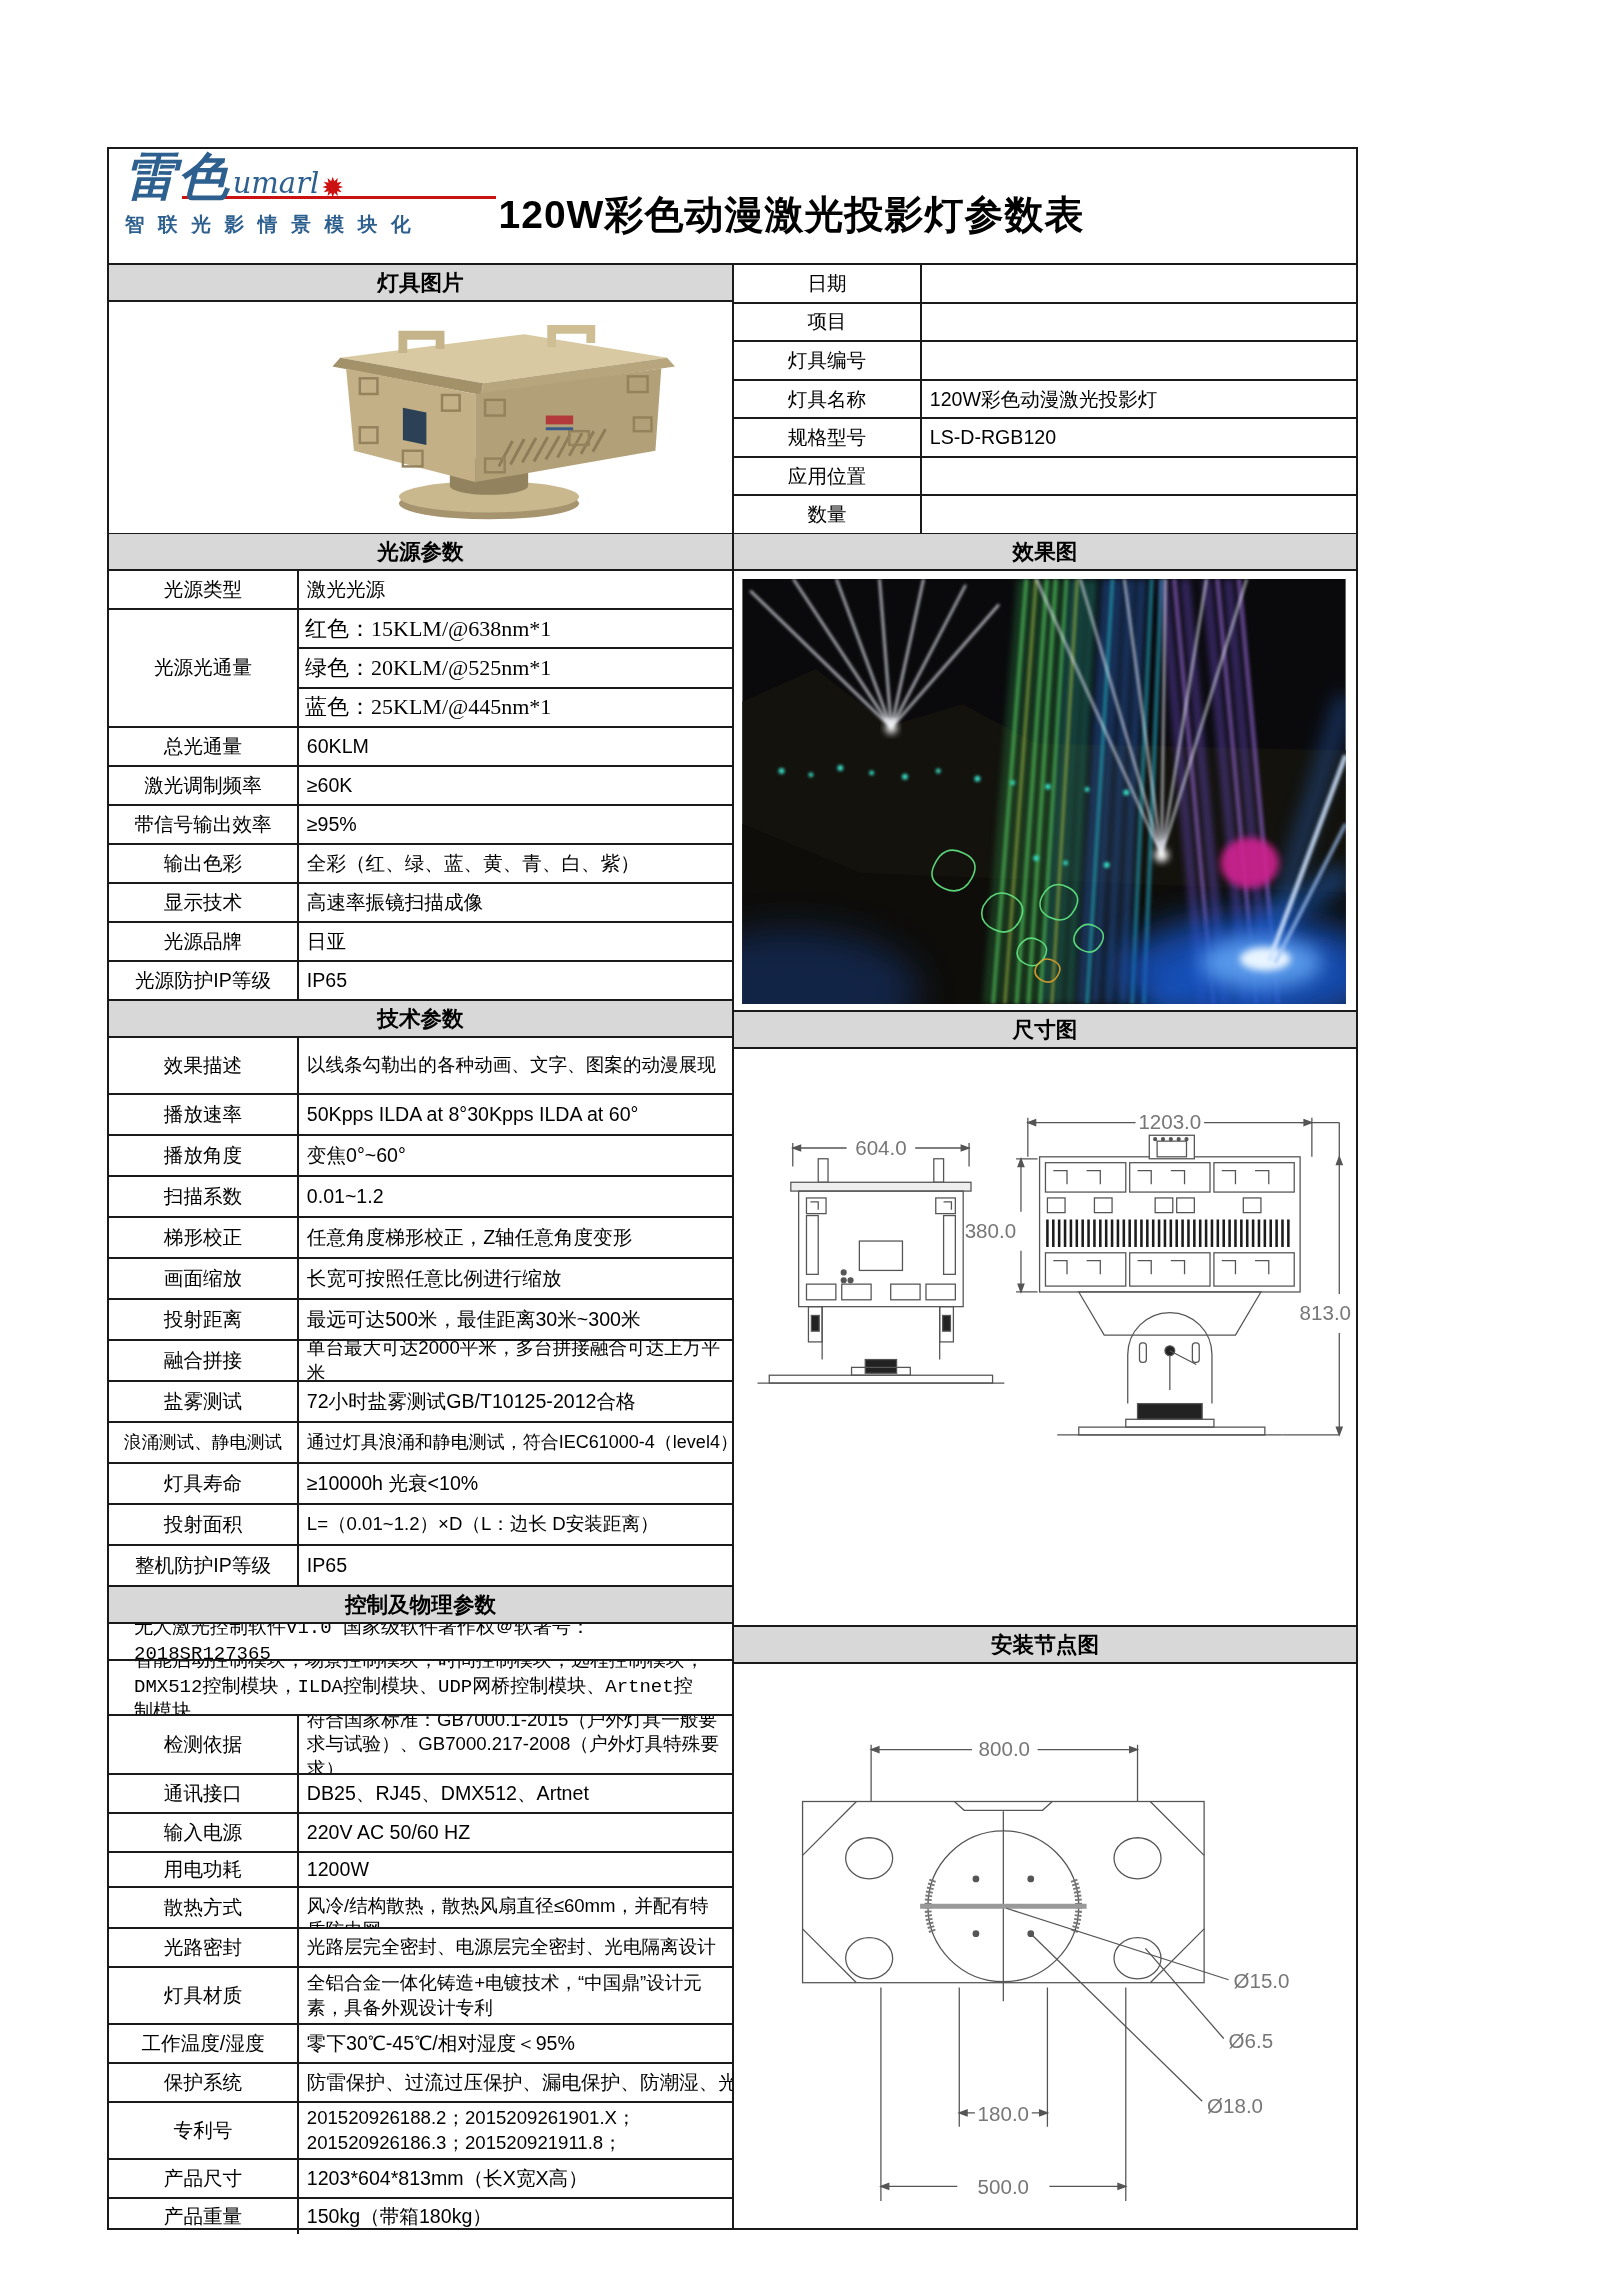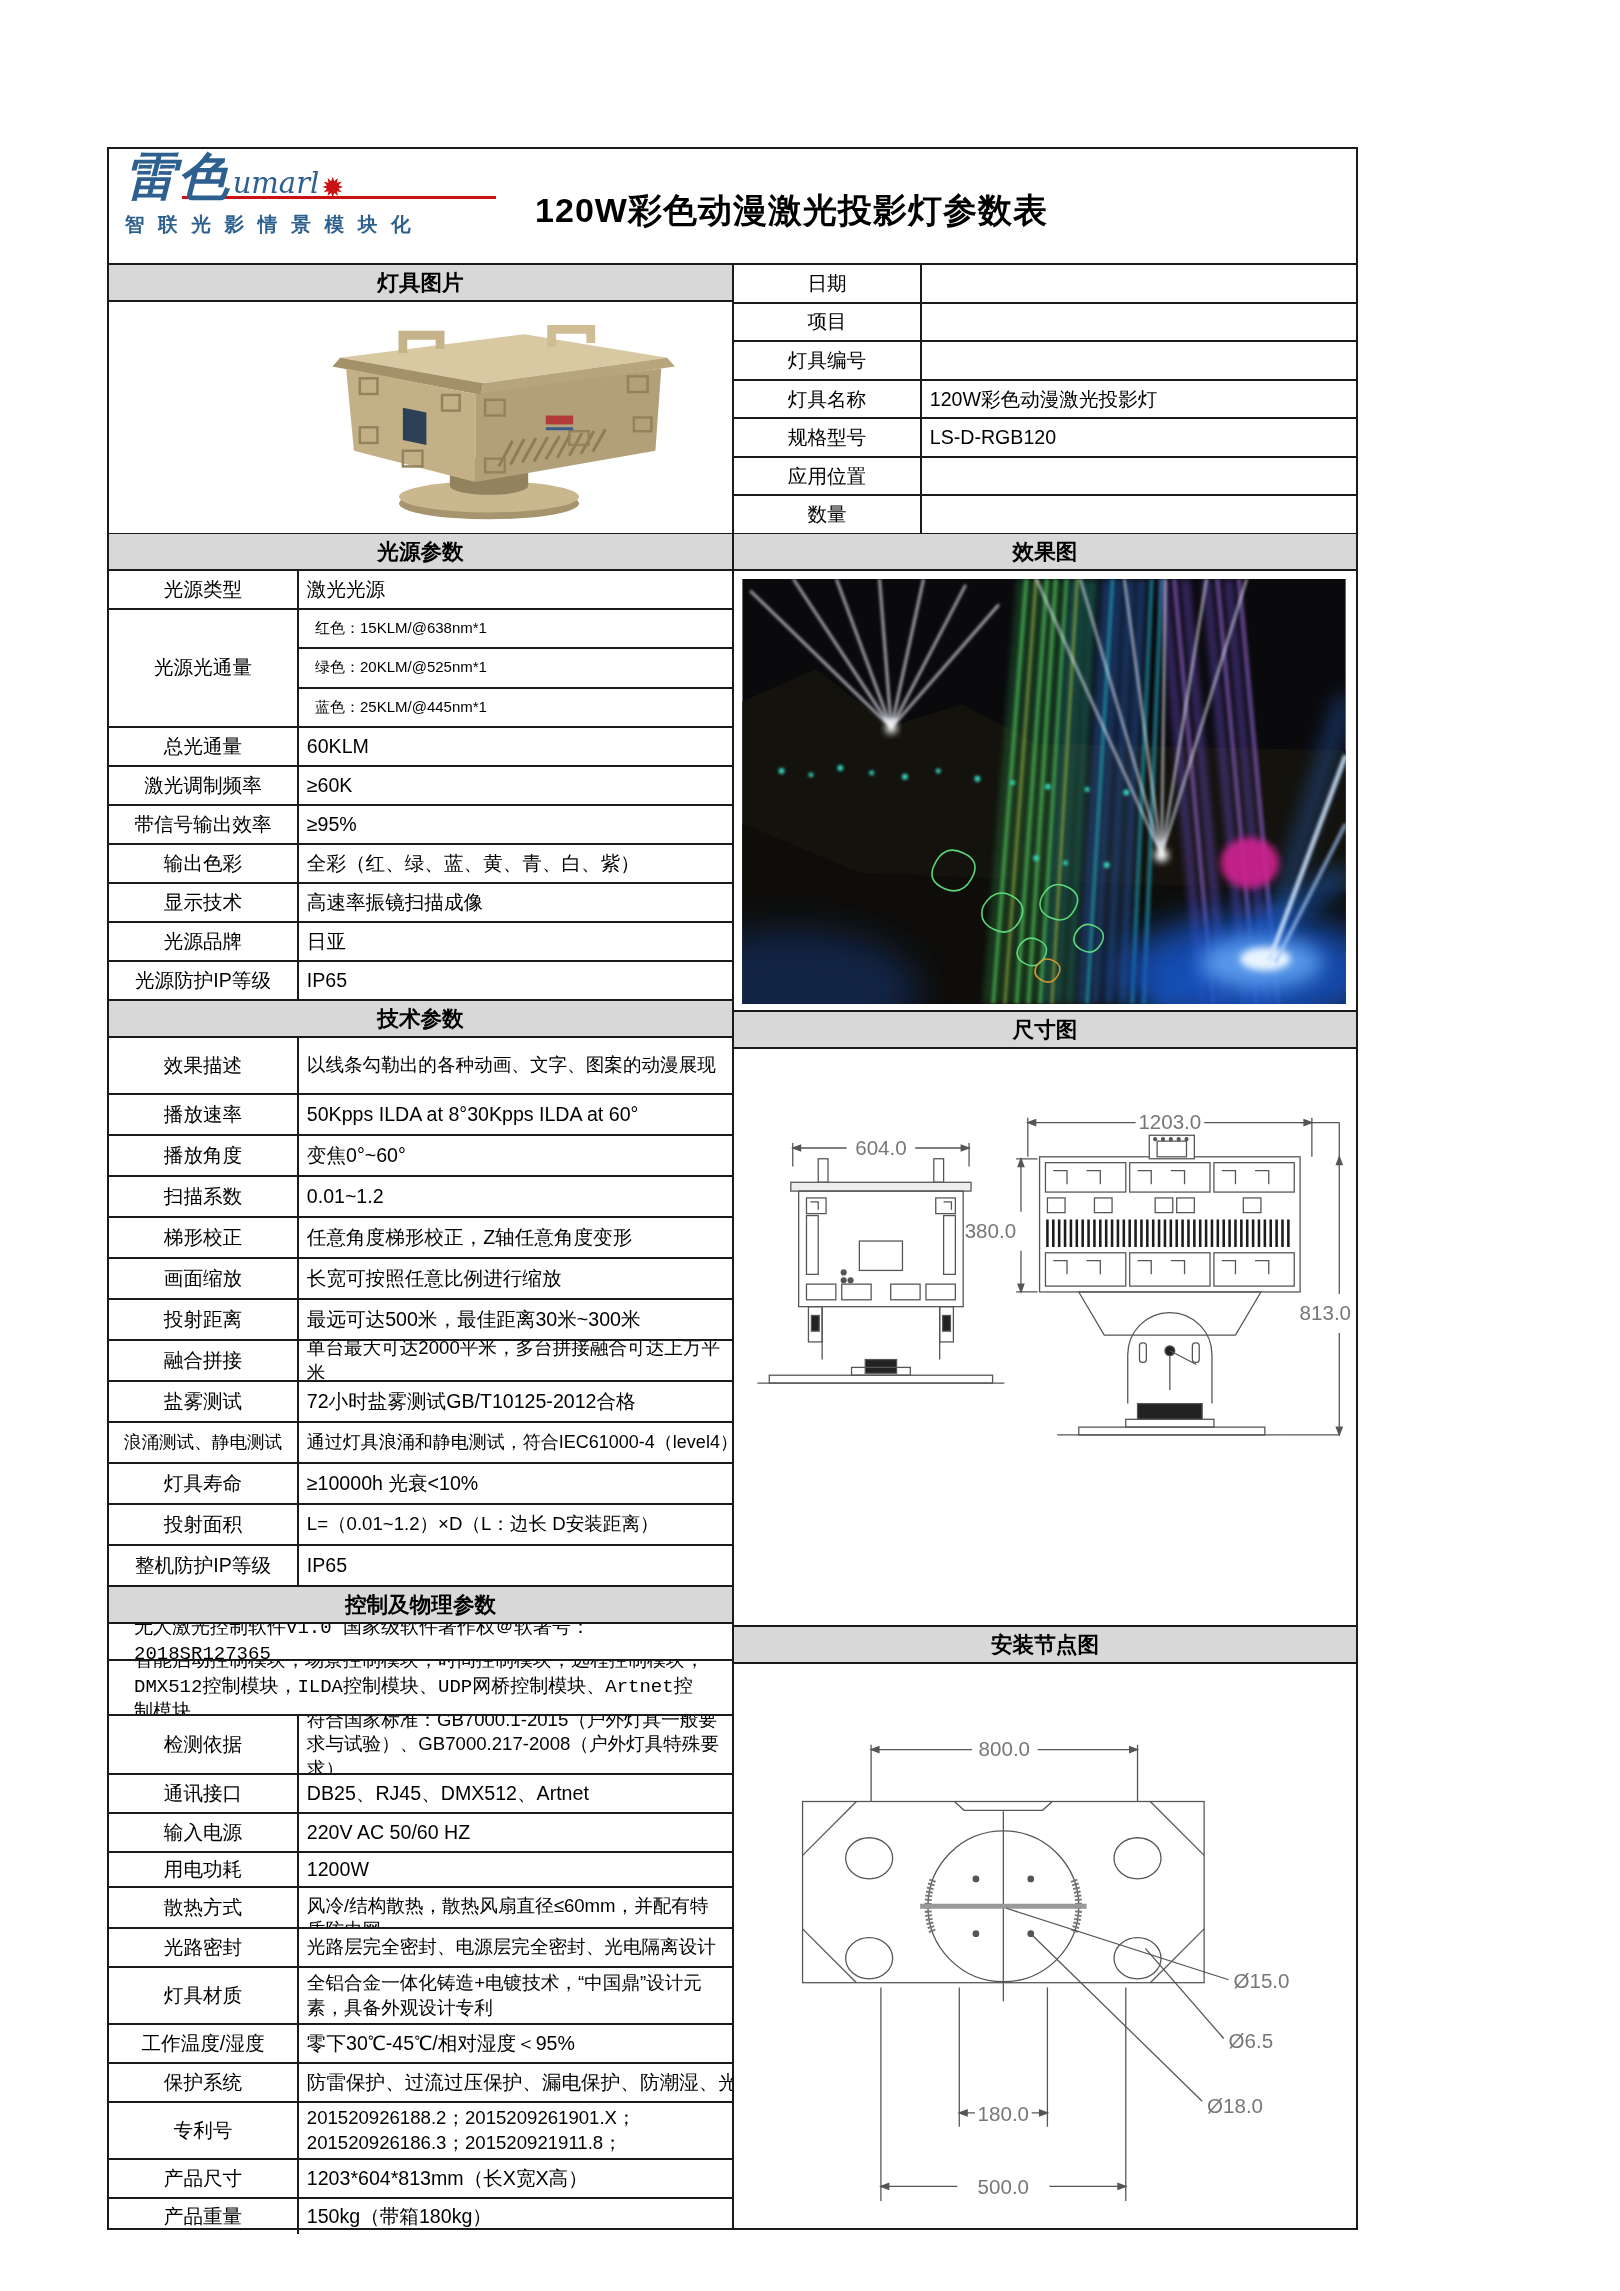--- a/index.html
+++ b/index.html
@@ -8,21 +8,21 @@
 
   
   .band-top { height:116px; border-bottom:2px solid #1a1a1a; position:relative; }
   .logo { position:absolute; left:15.7px; top:2px; width:461px; }
   .logo-line { display:flex; align-items:flex-end; }
   .logo-zh { font-family:"DejaVu Serif",serif; font-style:italic; font-weight:bold; font-size:51px; line-height:1.0; color:#2d5f8f; letter-spacing:2px; }
   .logo-script { font-family:"DejaVu Serif",serif; font-style:italic; font-size:29px; color:#2d5f8f; margin-left:2px; margin-bottom:2px; }
   .logo-star { color:#cc1111; font-size:27.4px; margin-left:2px; margin-bottom:-2px; }
   .logo-underline { height:2.9px; background:#cc1111; width:314px; margin-left:57px; margin-top:-5.9px; }
   .logo-tagline { margin-top:11.8px; font-family:"DejaVu Serif",serif; font-weight:bold; font-size:19.6px; color:#2d5f8f; letter-spacing:13.7px; white-space:nowrap; }
-  .title { position:absolute; left:118px; right:0; top:39px; text-align:center; font-size:34px; font-weight:bold; letter-spacing:1px; }
+  .title { position:absolute; left:118px; right:0; top:39px; text-align:center; font-size:39px; font-weight:bold; letter-spacing:1px; }
 
   
   .band-info { height:270px; display:flex; border-bottom:2px solid #1a1a1a; }
   .photo-cell { width:625px; border-right:2px solid #1a1a1a; display:flex; flex-direction:column; }
   .cell-hdr { height:37px; flex:none; background:#d8d8d8; border-bottom:2px solid #1a1a1a; display:flex; align-items:center; justify-content:center; font-weight:bold; font-size:21.6px; }
   .photo-body { flex:1; position:relative; overflow:hidden; background:#fff; }
   .info-rows { flex:1; display:flex; flex-direction:column; }
   .info-row { flex:1; display:flex; border-bottom:2px solid #1a1a1a; }
   .info-row:last-child { border-bottom:none; }
   .info-row .lbl { width:188px; border-right:2px solid #1a1a1a; display:flex; align-items:center; justify-content:center; font-size:19.6px; }
@@ -38,21 +38,21 @@
   .prow { display:flex; border-bottom:2px solid #1a1a1a; flex:none; }
   .prow .lbl { width:190px; border-right:2px solid #1a1a1a; display:flex; align-items:center; justify-content:center; text-align:center; font-size:19.6px; line-height:1.2; overflow:hidden; }
   .prow .val { flex:1; display:flex; align-items:center; padding:2px 7.8px; font-size:19.6px; line-height:1.32; overflow:hidden; }
   .frow { display:flex; align-items:center; padding:1px 25px; font-size:19px; line-height:1.35; border-bottom:2px solid #1a1a1a; overflow:hidden; flex:none;font-family:Liberation Mono, monospace; }
   .fit  { font-size:18px !important; white-space:nowrap; }
   .fit19 { font-size:18.6px !important; }
   .lbl-small { font-size:17.6px !important; white-space:nowrap; }
   .nowrapclip { white-space:nowrap; }
   .val-top { align-items:flex-start !important; padding-top:5.9px !important; }
   .vstack { flex:1; display:flex; flex-direction:column; }
-  .vcell { flex:1; display:flex; align-items:center; padding:0 16px; font-size:15px; border-bottom:2px solid #1a1a1a; }
+  .vcell { flex:1; display:flex; align-items:center; padding:0 6px; font-size:22px; border-bottom:2px solid #1a1a1a;font-family:Liberation Serif, serif; }
   .vcell:last-child { border-bottom:none; }
 
   .fig { position:relative; border-bottom:2px solid #1a1a1a; overflow:hidden; flex:none; background:#fff; }
   .fig.grow { flex:1; }
   .fig-pad { padding:7.8px; }
   .lastrow { flex:1; min-height:35px; }
 
   svg text { font-family:"Liberation Sans",sans-serif; }
 </style>
 </head>

